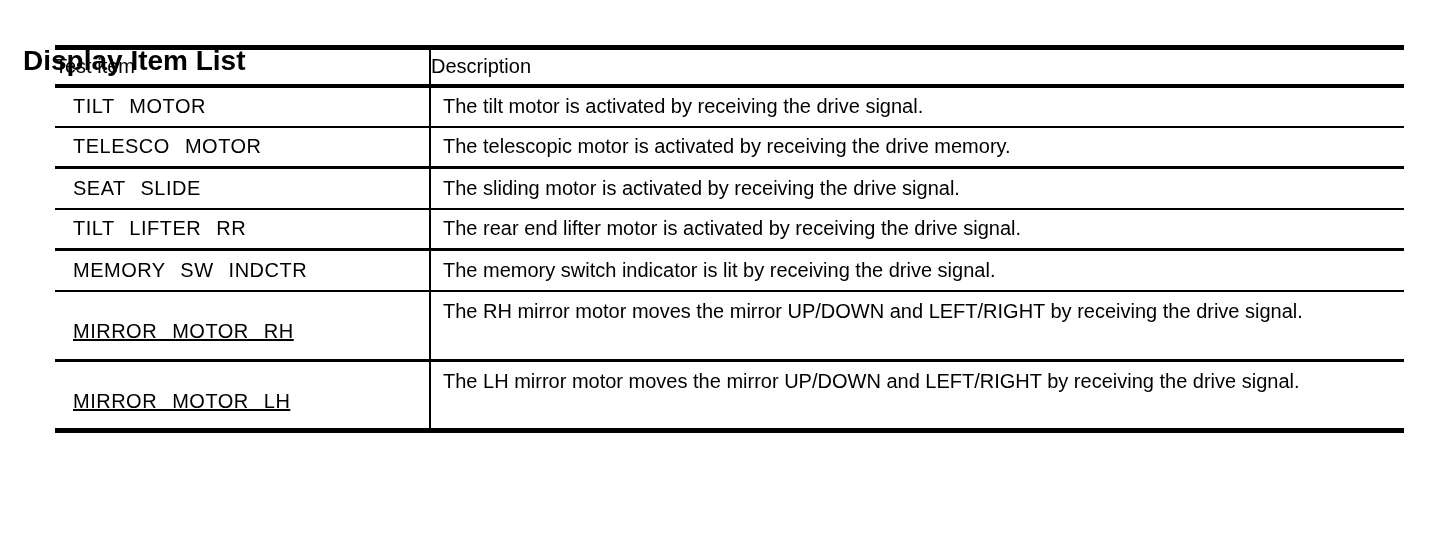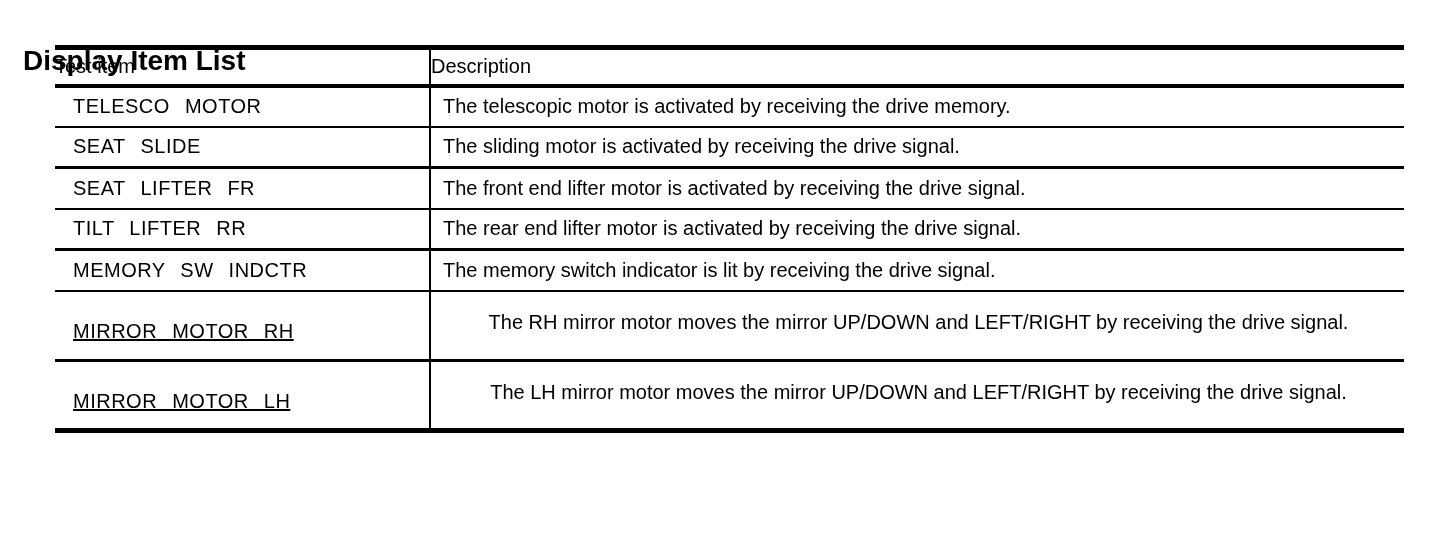--- a/index.html
+++ b/index.html
@@ -66,55 +66,55 @@
   td.col-desc {
     padding-left: 12px;
     padding-right: 10px;
     line-height: 29px;
   }
   tbody tr.tall td {
     height: 70px;
     vertical-align: top;
   }
   tbody tr.tall td.col-item { padding-top: 28px; text-decoration: underline; }
-  tbody tr.tall td.col-desc { padding-top: 16px; text-align: center; }
+  tbody tr.tall td.col-desc { padding-top: 5px; }
 </style>
 </head>
 <body>
 
 <h1 class="page-title">Display Item List</h1>
 
 <table class="item-table">
   <colgroup>
     <col class="c-item">
     <col class="c-desc">
   </colgroup>
   <thead>
     <tr>
       <th class="col-item">Test item</th>
       <th class="col-desc">Description</th>
     </tr>
   </thead>
   <tbody>
+  <tr>
+    <td class="col-item">TILT MOTOR</td>
+    <td class="col-desc">The tilt motor is activated by receiving the drive signal.</td>
+  </tr>
 
   <tr>
     <td class="col-item">TELESCO MOTOR</td>
     <td class="col-desc">The telescopic motor is activated by receiving the drive memory.</td>
   </tr>
 
   <tr>
     <td class="col-item">SEAT SLIDE</td>
     <td class="col-desc">The sliding motor is activated by receiving the drive signal.</td>
   </tr>
 
 
-  <tr>
-    <td class="col-item">SEAT LIFTER FR</td>
-    <td class="col-desc">The front end lifter motor is activated by receiving the drive signal.</td>
-  </tr>
 
   <tr>
     <td class="col-item">TILT LIFTER RR</td>
     <td class="col-desc">The rear end lifter motor is activated by receiving the drive signal.</td>
   </tr>
 
   <tr>
     <td class="col-item">MEMORY SW INDCTR</td>
     <td class="col-desc">The memory switch indicator is lit by receiving the drive signal.</td>
   </tr>

